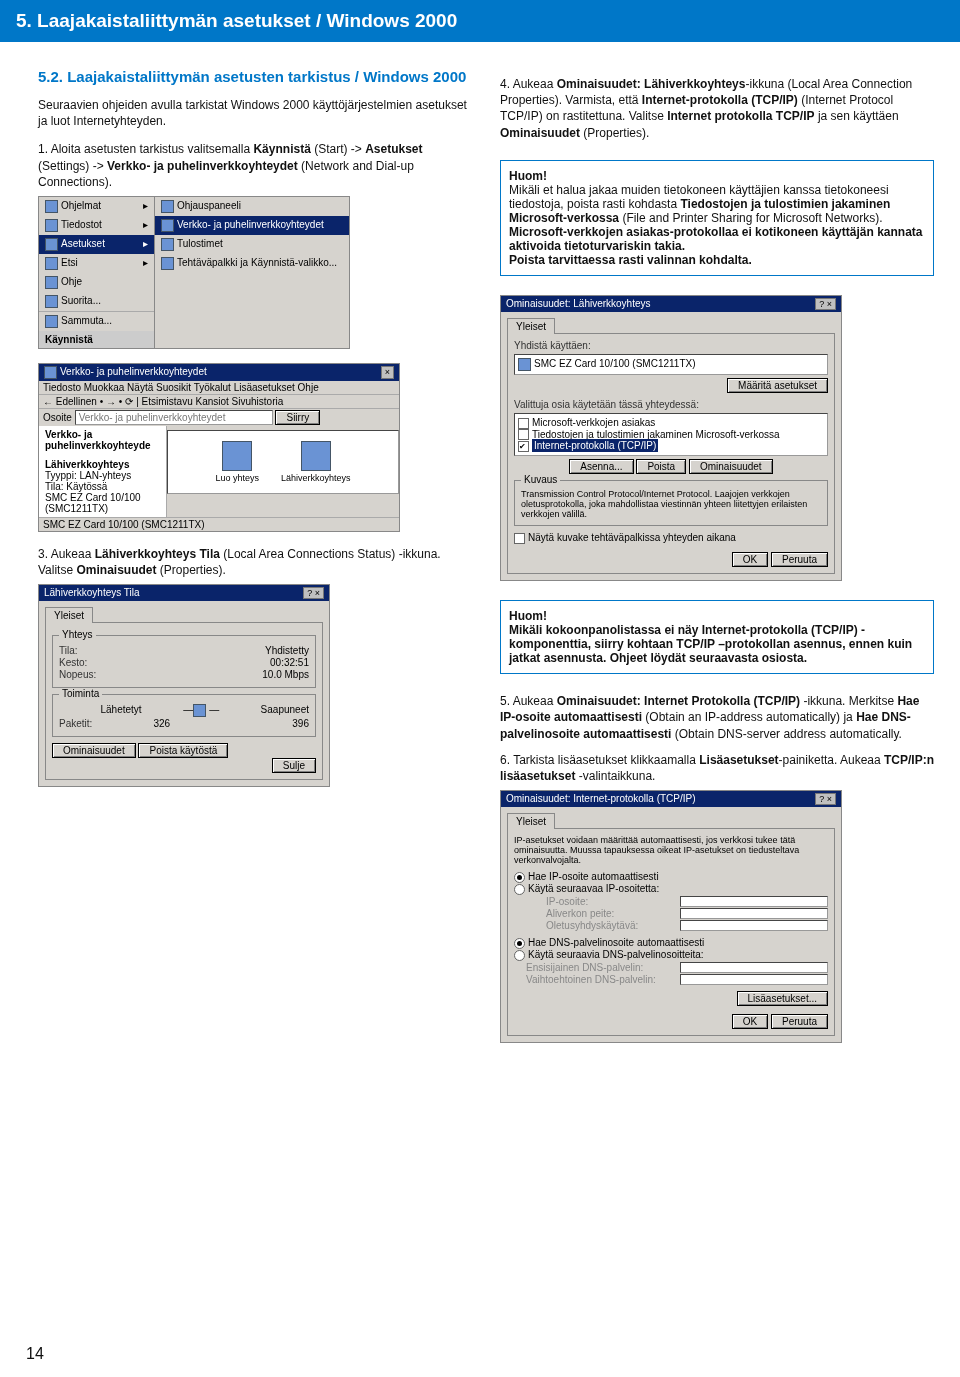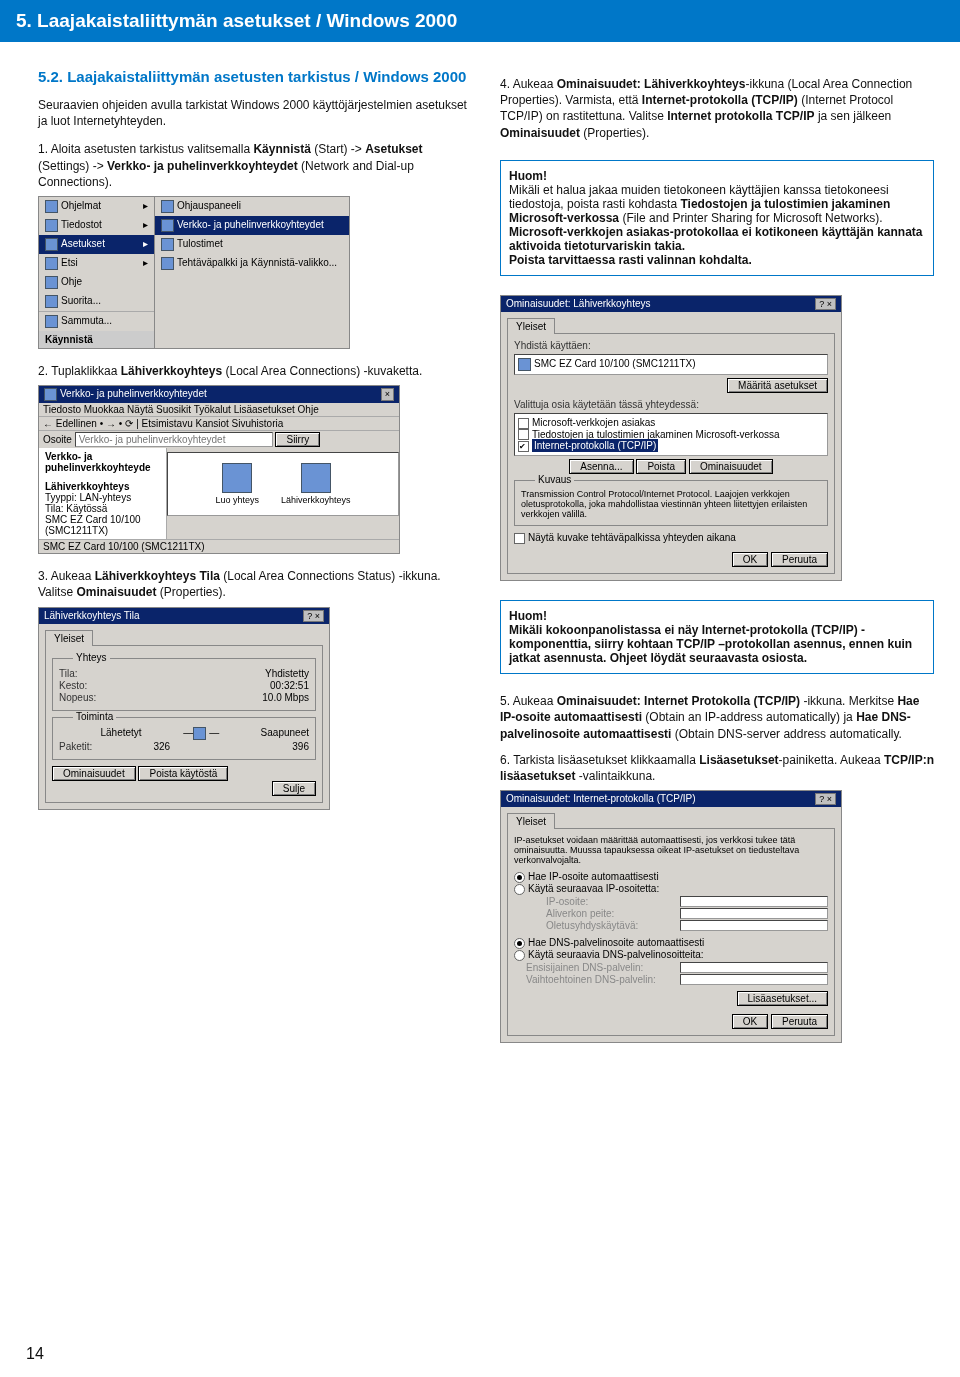--- a/index.html
+++ b/index.html
@@ -20,21 +20,21 @@
   .tb .x{background:#c0c0c0;color:#000;padding:0 3px;border:1px solid #777;font-size:9px}
   .menu{background:#d6d3ce;padding:1px 4px;font-size:10px}
   .inner{padding:6px}
   .btn{display:inline-block;background:#d6d3ce;border:1px solid #000;box-shadow:inset 1px 1px #fff,inset -1px -1px #808080;padding:1px 10px;font-size:10px}
   .ck{display:inline-block;width:9px;height:9px;background:#fff;border:1px solid #666;margin-right:3px;vertical-align:middle}
   .ck.on::after{content:"✔";font-size:8px;position:relative;top:-2px;left:0}
   .rd{display:inline-block;width:9px;height:9px;border-radius:50%;background:#fff;border:1px solid #666;margin-right:3px;vertical-align:middle}
   .rd.on::after{content:"";display:block;width:5px;height:5px;background:#000;border-radius:50%;margin:2px}
   .fld{display:inline-block;background:#fff;border:1px inset #999;padding:1px 3px;min-width:140px;color:#777}
   .grp{border:1px solid #888;margin:6px 0;padding:8px 6px 6px;position:relative}
-  .grp>span.lg{position:absolute;top:-7px;left:20px;background:#d6d3ce;padding:0 3px;font-size:10px}
+  .grp>span.lg{position:absolute;top:-7px;left:6px;background:#d6d3ce;padding:0 3px;font-size:10px}
   .hi{background:#0a246a;color:#fff;padding:1px 2px}
   .row{display:flex;justify-content:space-between;margin:1px 0}
   .lbl{color:#333}
   .list{background:#fff;border:1px inset #999;padding:3px;margin:3px 0}
   .startmenu{display:flex;border:1px solid #888;background:#d6d3ce;font-size:10px}
   .sm-l{width:115px;border-right:1px solid #888}
   .sm-r{flex:1}
   .sm-it{padding:3px 6px}
   .sm-it.arrow::after{content:" ▸";float:right}
   .sm-start{background:#ccc;font-weight:bold;padding:3px 6px}
@@ -80,25 +80,20 @@
       <div class="sm-start"><span>Käynnistä</span></div>
     </div>
     <div class="sm-r">
       <div class="sm-it"><span class="ic"></span><span>Ohjauspaneeli</span></div>
       <div class="sm-it" style="background:#0a246a;color:#fff"><span class="ic"></span><span>Verkko- ja puhelinverkkoyhteydet</span></div>
       <div class="sm-it"><span class="ic"></span><span>Tulostimet</span></div>
       <div class="sm-it"><span class="ic"></span><span>Tehtäväpalkki ja Käynnistä-valikko...</span></div>
     </div>
   </div>
 
-  <ol>
-            <li>
-    <span>2.</span> <span>Tuplaklikkaa </span><b>Lähiverkkoyhteys</b><span> (Local Area Connections) -kuvaketta.</span>
-  </li>
-          </ol>
 
   <div class="shot" style="width:360px">
     <div class="tb">
               <span><span class="ic"></span><span>Verkko- ja puhelinverkkoyhteydet</span></span>
               <span class="x">×</span>
             </div>
     <div class="menu">Tiedosto  Muokkaa  Näytä  Suosikit  Työkalut  Lisäasetukset  Ohje</div>
     <div class="menu" style="border-top:1px solid #aaa">← Edellinen • → • ⟳ | Etsimistavu  Kansiot  Sivuhistoria</div>
     <div class="menu" style="border-top:1px solid #aaa">
       <span>Osoite</span> <span class="fld" style="min-width:190px">Verkko- ja puhelinverkkoyhteydet</span> <span class="btn">Siirry</span>
@@ -170,21 +165,21 @@
         <div><span class="btn">Ominaisuudet</span> <span class="btn">Poista käytöstä</span></div>
         <div style="text-align:right;"><span class="btn">Sulje</span></div>
       </div>
     </div>
   </div>
 </div>
 
 <div class="col">
   <ol>
             <li style="margin-top:22px">
-    <span>4.</span> <span>Aukeaa </span><b>Ominaisuudet: Lähiverkkoyhteys</b><span>-ikkuna (Local Area Connection Properties). Varmista, että </span><b>Internet-protokolla (TCP/IP)</b><span> (Internet Protocol TCP/IP) on rastitettuna. Valitse </span><b>Internet protokolla TCP/IP</b><span> ja sen jälkeen </span><b>Ominaisuudet</b><span> (Properties).</span>
+    <span>4.</span> <span>Aukeaa </span><b>Ominaisuudet: Lähiverkkoyhteys</b><span>-ikkuna (Local Area Connection Properties). Varmista, että </span><b>Internet-protokolla (TCP/IP)</b><span> (Internet Protocol TCP/IP) on rastitettuna. Valitse </span><b>Internet protokolla TCP/IP</b><span> ja sen käyttäen </span><b>Ominaisuudet</b><span> (Properties).</span>
   </li>
           </ol>
 
   <div class="note">
     <b>Huom!</b><br>
     <span>Mikäli et halua jakaa muiden tietokoneen käyttäjien kanssa tietokoneesi tiedostoja, poista rasti kohdasta </span><b>Tiedostojen ja tulostimien jakaminen Microsoft-verkossa</b><span> (File and Printer Sharing for Microsoft Networks).</span><br>
     <b>Microsoft-verkkojen asiakas-protokollaa ei kotikoneen käyttäjän kannata aktivoida tietoturvariskin takia.</b><br>
     <b>Poista tarvittaessa rasti valinnan kohdalta.</b>
   </div>
 

